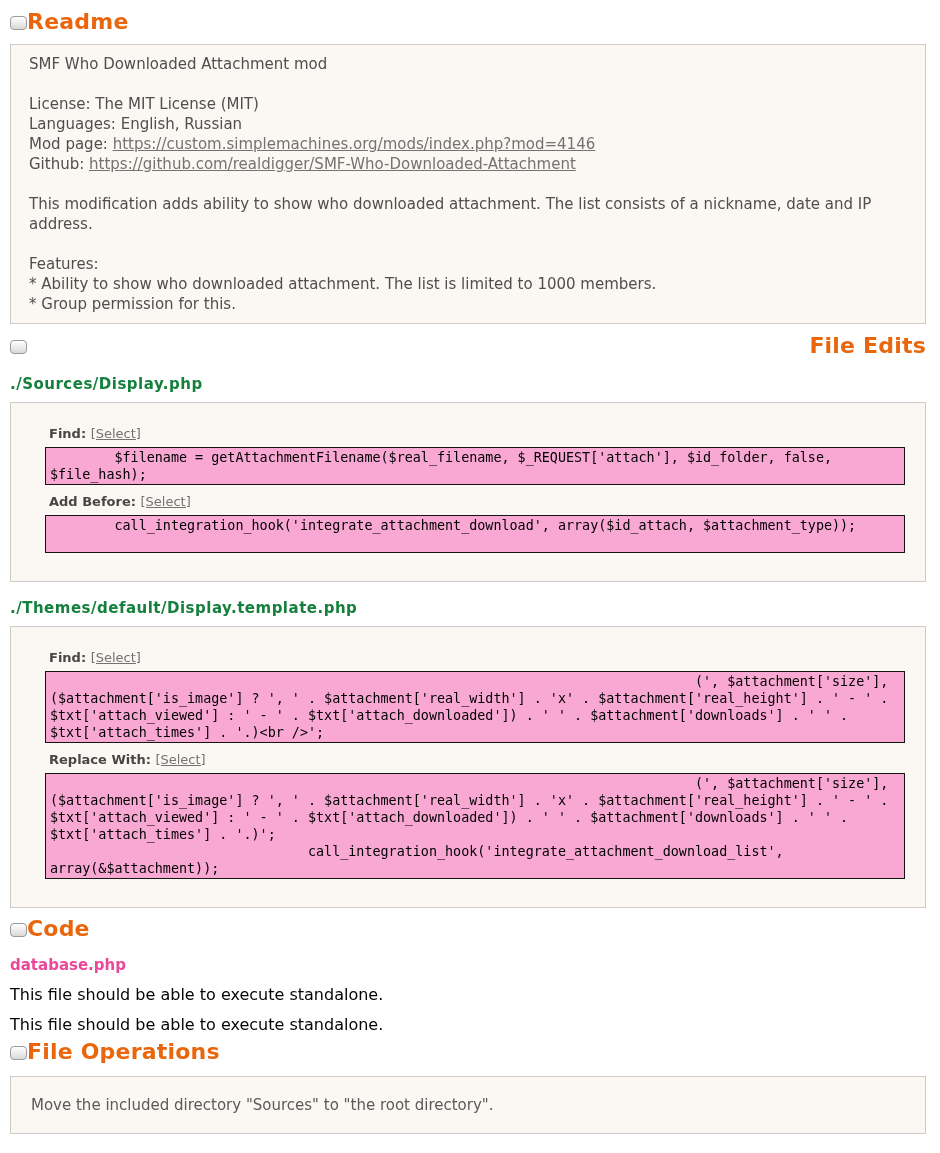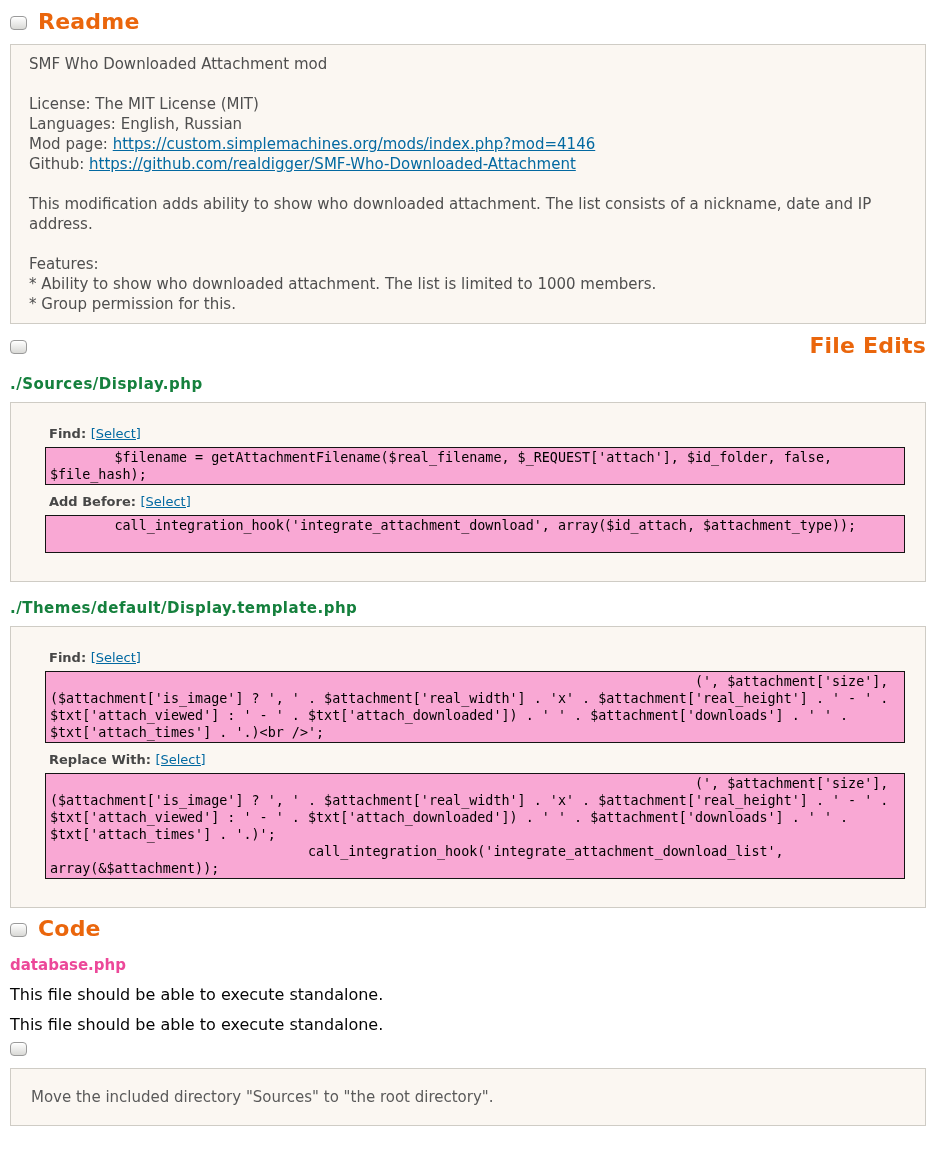--- a/index.html
+++ b/index.html
@@ -5,40 +5,40 @@
   * { box-sizing: border-box; }
   html, body { margin: 0; padding: 0; background: #ffffff; }
   body {
     width: 940px;
     font-family: "DejaVu Sans", "Liberation Sans", sans-serif;
     color: #4f4f4f;
   }
   .page { padding: 4px 14px 8px 10px; }
 
   
-  .section-head { display: flex; align-items: center; gap: 11px; margin: 6px 0 10px 0; }
+  .section-head { display: flex; align-items: center; gap: 0; margin: 6px 0 10px 0; }
   .cb {
     -webkit-appearance: none; appearance: none;
     width: 17px; height: 14px; margin: 2px 0 0 0;
     border: 1px solid #9a9a9a; border-radius: 4px;
     background: linear-gradient(#ffffff, #d9d9d6);
     box-shadow: inset 0 1px 0 #ffffff;
     cursor: pointer;
   }
   h2.section-title {
     margin: 0; font-size: 22px; line-height: 24px;
     font-weight: bold; color: #ea660c; letter-spacing: 0.2px;
   }
 
   
   .panel { border: 1px solid #cfccc5; background: #fbf7f2; }
 
   .readme-panel { padding: 9px 18px; font-size: 15px; line-height: 20px; color: #4f4f4f; }
   .readme-panel .gap { height: 20px; }
-  a.link { color: #0369a1; text-decoration: underline; cursor: pointer; }
+  a.link { color: #737373; text-decoration: underline; cursor: pointer; }
 
   
   .file-path {
     margin: 17px 0 9px 0;
     font-size: 15px; font-weight: bold; color: #15803d; letter-spacing: 0.5px;
   }
   .edit-panel { padding: 14px 20px 28px 34px; }
   .op-label {
     margin: 9px 0 6px 4px;
     font-size: 13px; font-weight: bold; color: #474747;
@@ -133,20 +133,21 @@
     <input type="checkbox" class="cb" style="">
     <h2 class="section-title">Code</h2>
   </div>
 
   <div class="code-file-name">database.php</div>
   <div class="code-file-note">This file should be able to execute standalone.</div>
   <div class="code-file-note">This file should be able to execute standalone.</div>
 
   <div class="section-head" style="margin-top:6px; margin-bottom:0;">
     <input type="checkbox" class="cb" style="">
+    <h2 class="section-title">File Operations</h2>
   </div>
 
   <div class="panel fileops-panel">
     <div>Move the included directory "Sources" to "the root directory".</div>
 
   </div>
 
 </div>
 
 </body></html>

